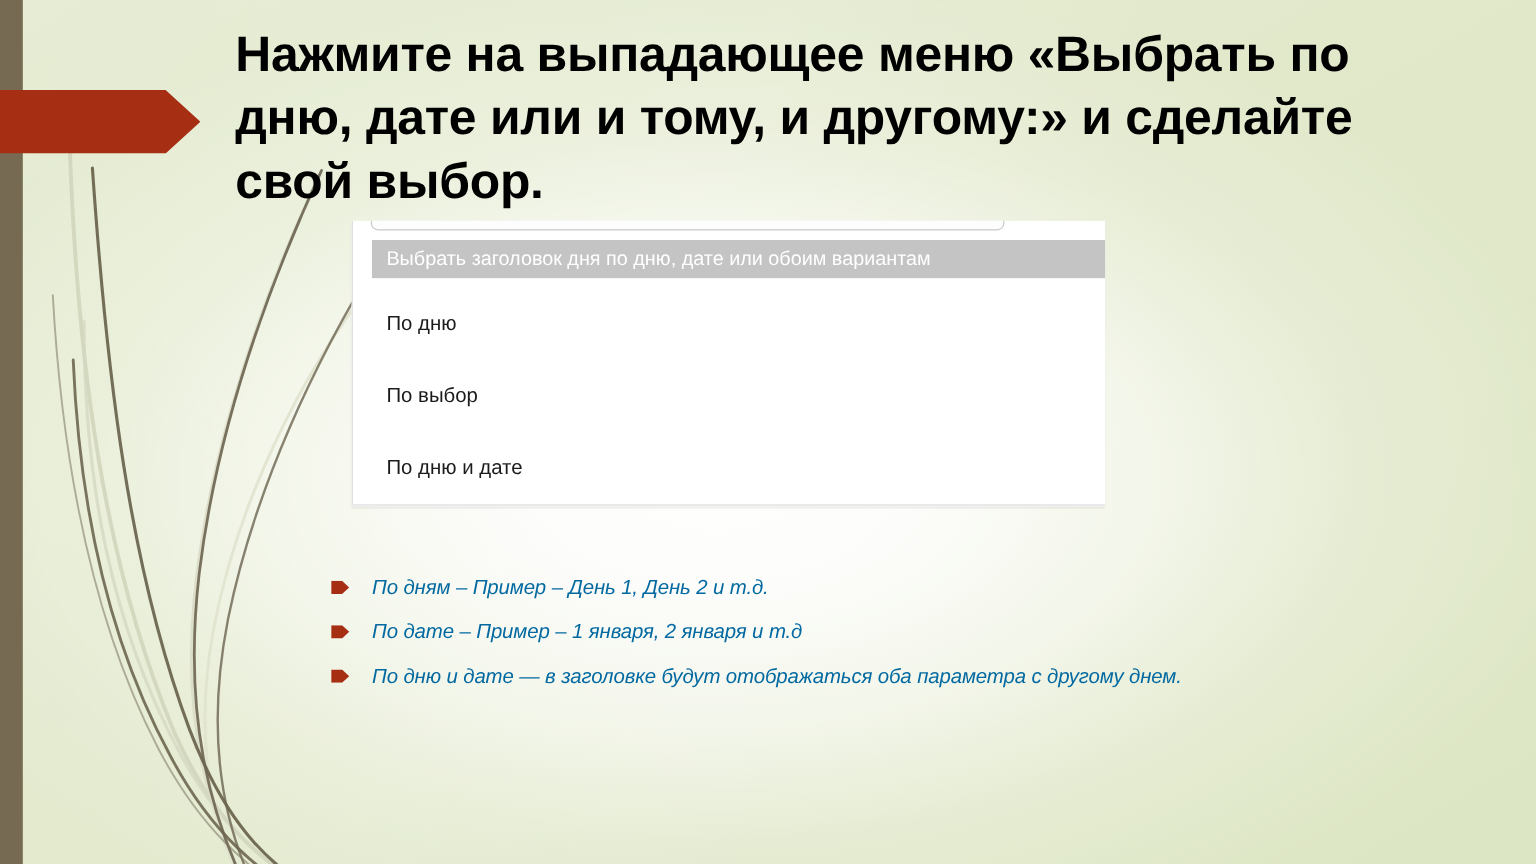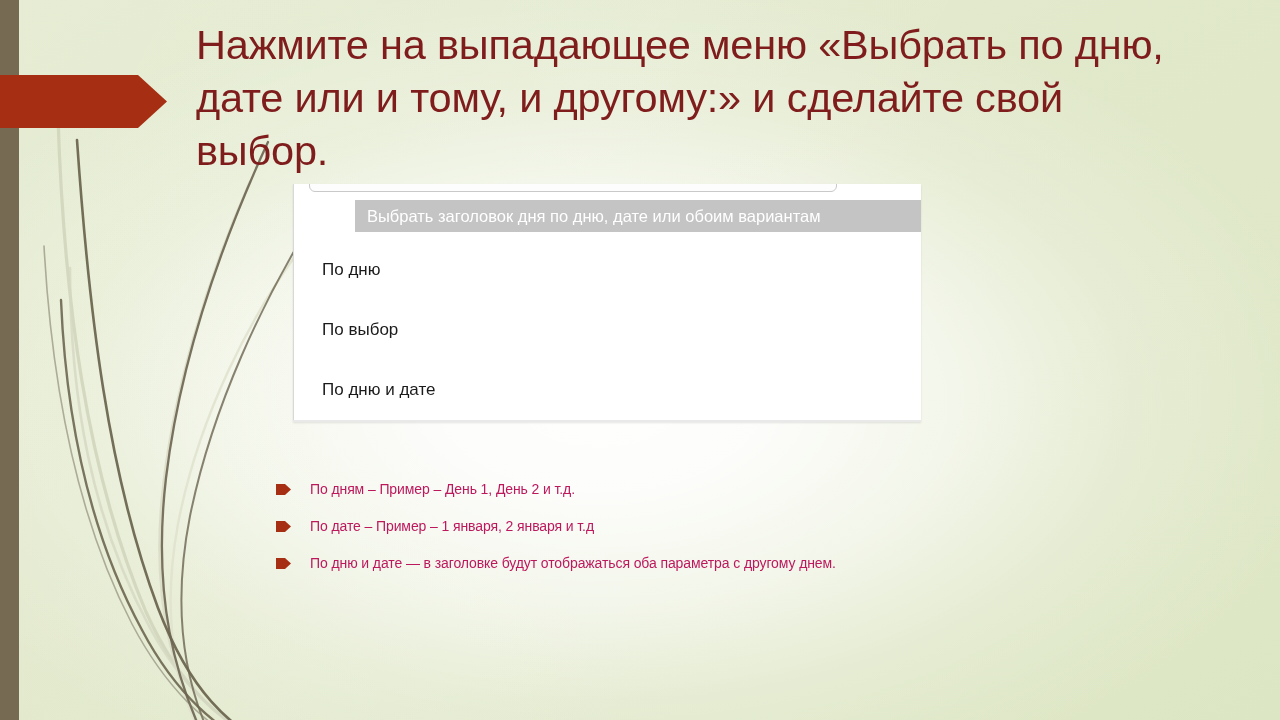--- a/index.html
+++ b/index.html
@@ -74,23 +74,23 @@
 
   
   .title {
     position: absolute;
     left: 196px;
     top: 18px;
     width: 1000px;
     font-family: "Liberation Sans", sans-serif;
     font-size: 41.5px;
     line-height: 53px;
-    font-weight: 400;
+    font-weight: 700;
     letter-spacing: -0.2px;
-    color: #7f1d1d;
+    color: #000000;
     white-space: pre-wrap;
   }
 
   
   .shot {
     position: absolute;
     left: 293px;
     top: 184px;
     width: 628px;
     height: 238px;
@@ -129,21 +129,20 @@
     height: 32px;
     background: #c4c4c4;
     color: #ffffff;
     font-family: "Liberation Sans", sans-serif;
     font-size: 16.5px;
     line-height: 32px;
     padding-left: 12px;
     box-sizing: border-box;
     white-space: nowrap;
     overflow: hidden;
-    margin-left: 45px;
   }
 
   .dd-list {
     position: absolute;
     left: 17px;
     top: 48px;
     right: 0;
     bottom: 0;
     background: #ffffff;
   }
@@ -194,24 +193,25 @@
     flex: 0 0 auto;
     width: 15px;
     height: 11px;
     margin-top: 7px;
     margin-right: 19px;
   }
 
   .bullet-text {
     flex: 1 1 auto;
     font-family: "Liberation Sans", sans-serif;
-    font-size: 14px;
+    font-size: 17px;
     line-height: 25px;
-    color: #be185d;
+    color: #0369a1;
     letter-spacing: -0.1px;
+    font-style: italic;
   }
 </style>
 </head>
 <body>
 
 <div id="slide">
 
   <div class="bg-base"></div>
   <div class="bg-sheen"></div>
 

